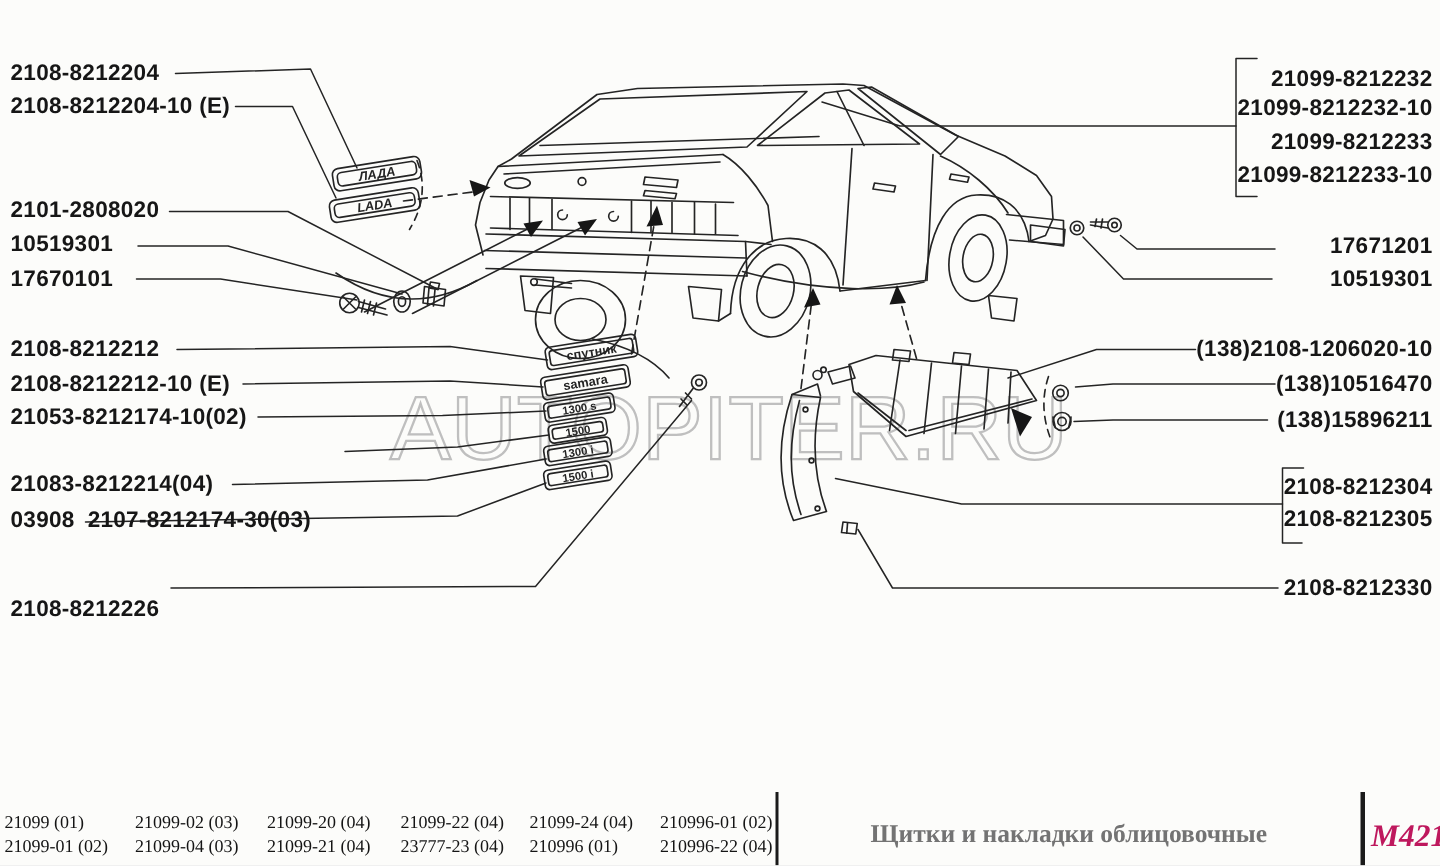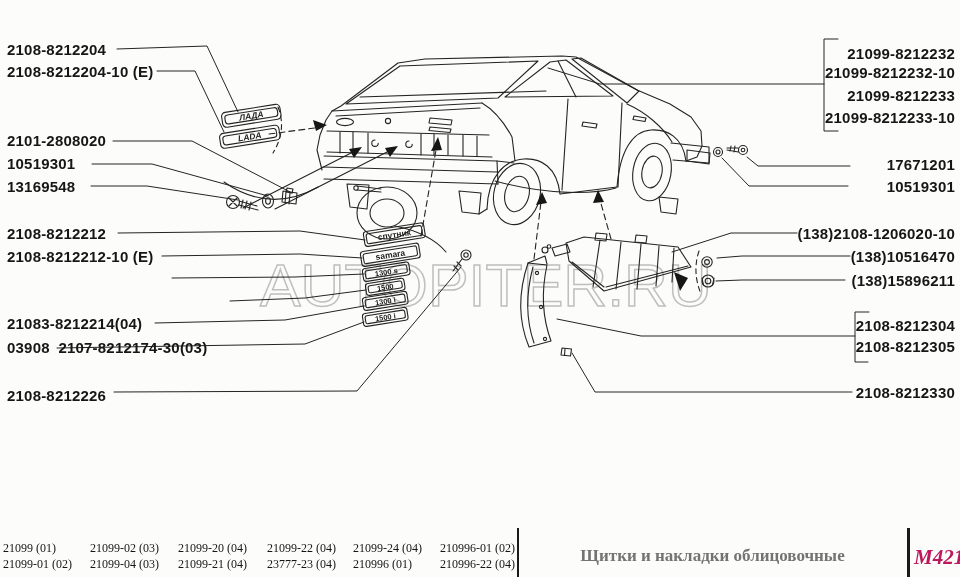--- a/index.html
+++ b/index.html
@@ -263,26 +263,27 @@
         <polygon points="398,146 385,148 390,157"></polygon>
         <polygon points="674,272 688,278 680,291"></polygon>
       </g>
     </g>
   </svg>
 
   <div class="part-label" style="left:7px;top:49px">2108-8212204</div>
   <div class="part-label" style="left:7px;top:71px">2108-8212204-10 (Е)</div>
   <div class="part-label" style="left:7px;top:140px">2101-2808020</div>
   <div class="part-label" style="left:7px;top:163px">10519301</div>
-  <div class="part-label" style="left:7px;top:186px">13169548</div>
+  <div class="part-label" style="left:7px;top:186px">17670101</div>
   <div class="part-label" style="left:7px;top:233px">2108-8212212</div>
   <div class="part-label" style="left:7px;top:256px">2108-8212212-10 (Е)</div>
+  <div class="part-label" style="left:7px;top:278px">21053-8212174-10(02)</div>
   <div class="part-label" style="left:7px;top:323px">21083-8212214(04)</div>
   <div class="part-label" style="left:7px;top:347px">03908  2107-8212174-30(03)</div>
-  <div class="part-label" style="left:7px;top:395px">2108-8212226</div>
+  <div class="part-label" style="left:7px;top:406px">2108-8212226</div>
 
   <div class="part-label rt" style="top:53px">21099-8212232</div>
   <div class="part-label rt" style="top:72px">21099-8212232-10</div>
   <div class="part-label rt" style="top:95px">21099-8212233</div>
   <div class="part-label rt" style="top:117px">21099-8212233-10</div>
   <div class="part-label rt" style="top:164px">17671201</div>
   <div class="part-label rt" style="top:186px">10519301</div>
   <div class="part-label rt" style="top:233px">(138)2108-1206020-10</div>
   <div class="part-label rt" style="top:256px">(138)10516470</div>
   <div class="part-label rt" style="top:280px">(138)15896211</div>

